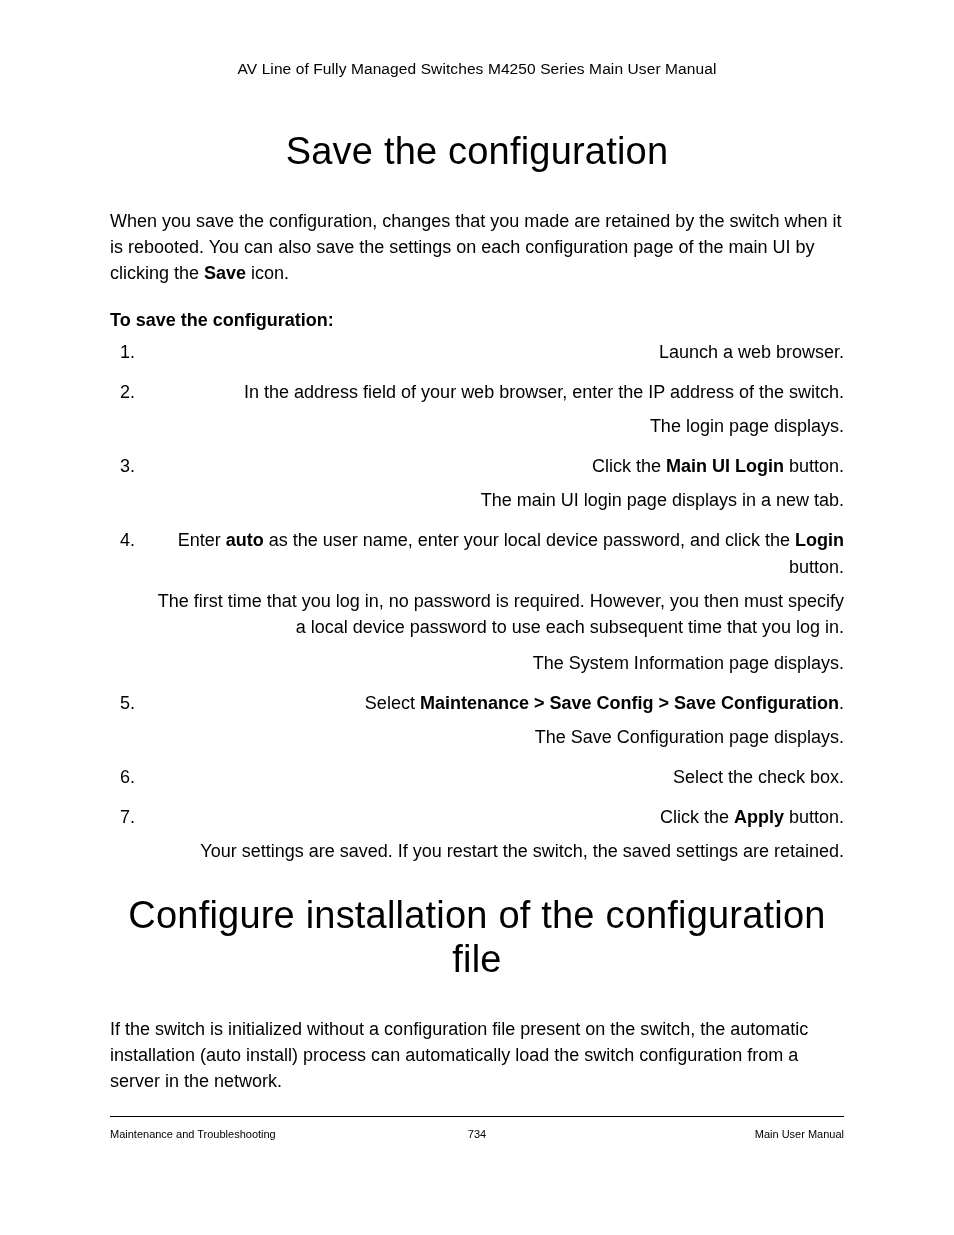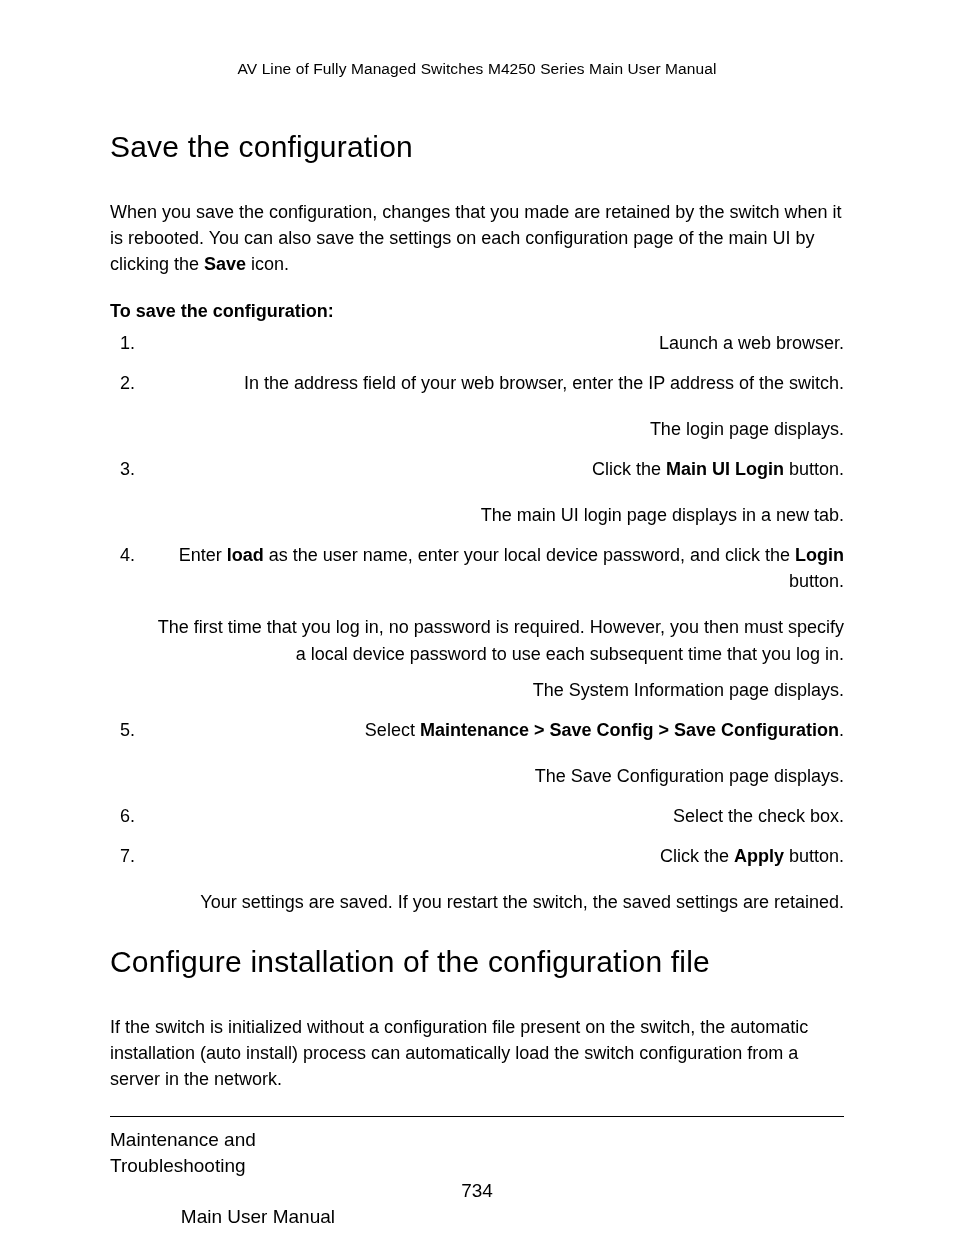--- a/index.html
+++ b/index.html
@@ -21,24 +21,25 @@
   }
   .doc-header {
     text-align: center;
     font-weight: 400;
     font-size: 15.5px;
     margin-bottom: 52px;
     letter-spacing: 0.1px;
   }
   h1.section-title {
     font-weight: 300;
-    font-size: 30px;
+    font-size: 38px;
     margin: 0 0 34px 0;
     line-height: 1.15;
     letter-spacing: 0.2px;
+    text-align: center;
   }
   p.body {
     font-size: 18px;
     line-height: 1.45;
     margin: 0 0 10px 0;
   }
   .bold { font-weight: 700; }
   .subheading {
     font-weight: 700;
     font-size: 18px;
@@ -50,41 +51,40 @@
     padding-left: 30px;
     font-size: 18px;
     line-height: 1.45;
     text-align: right;
   }
   ol.steps > li {
     padding-left: 4px;
     margin-bottom: 14px;
   }
   ol.steps > li .sub {
-    margin-top: 20px;
+    margin-top: 8px;
   }
   ol.steps > li .gap {
     margin-top: 10px;
   }
   h2.subsection {
     font-weight: 300;
     font-size: 27px;
     margin: 28px 0 14px 0;
   }
   .footer-rule {
     border: none;
     border-top: 1.2px solid #000;
     margin: 18px 0 10px 0;
   }
   .footer {
     display: flex;
     justify-content: flex-start;
-    font-size: 19px;
+    font-size: 11px;
     line-height: 1.35;
-    flex-direction: column;
   }
   .footer .left  { width: 225px; text-align: left; }
   .footer .center{ flex: 1;      text-align: center; }
   .footer .right { width: 225px; text-align: right; }
   .content-area {
     height: 1038px;
     overflow: hidden;
   }
 </style>
 </head>
@@ -110,21 +110,21 @@
       </li>
       <li>
         <span>In the address field of your web browser, enter the IP address of the switch.</span>
         <div class="sub">The login page displays.</div>
       </li>
       <li>
         <span>Click the </span><span class="bold">Main UI Login</span><span> button.</span>
         <div class="sub">The main UI login page displays in a new tab.</div>
       </li>
       <li>
-        <span>Enter </span><span class="bold">load</span><span> as the user name, enter your local device password, and click the </span><span class="bold">Login</span><span> button.</span>
+        <span>Enter </span><span class="bold">auto</span><span> as the user name, enter your local device password, and click the </span><span class="bold">Login</span><span> button.</span>
         <div class="sub">The first time that you log in, no password is required. However, you then must specify a local device password to use each subsequent time that you log in.</div>
         <div class="sub gap">The System Information page displays.</div>
       </li>
       <li>
         <span>Select </span><span class="bold">Maintenance &gt; Save Config &gt; Save Configuration</span><span>.</span>
         <div class="sub">The Save Configuration page displays.</div>
       </li>
       <li>
         <span>Select the check box.</span>
       </li>

